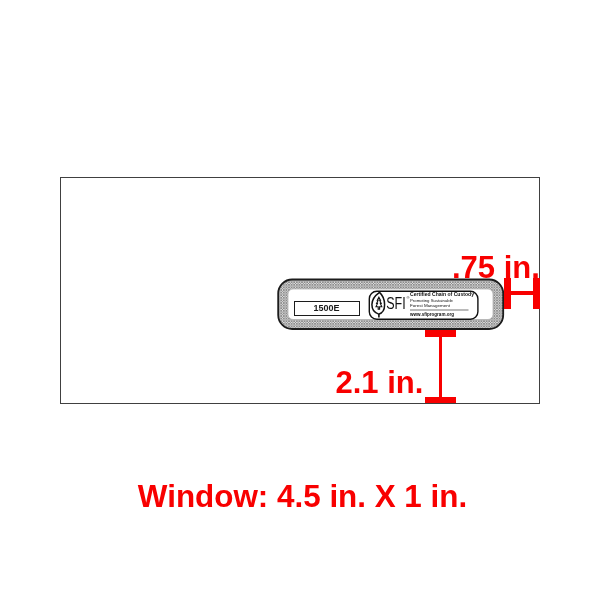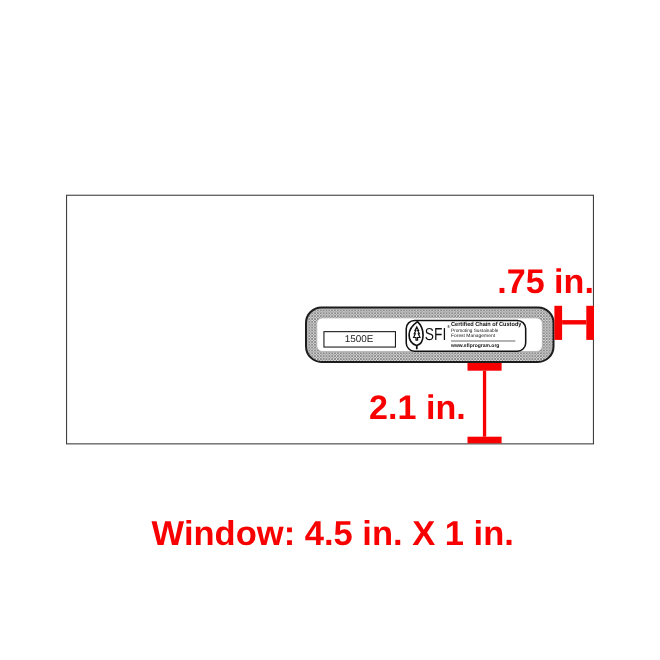--- a/index.html
+++ b/index.html
@@ -1,40 +1,40 @@
 <!DOCTYPE html>
 <html><head>
 <meta charset="utf-8">
 <style>
   html,body{margin:0;padding:0;background:#fff;}
   #page{position:relative;width:600px;height:600px;background:#fff;overflow:hidden;
         font-family:"Liberation Sans",sans-serif;}
   .abs{position:absolute;}
-  .red{color:#f80000;font-weight:bold;}
+  .red{color:#f80000;font-weight:bold;margin-top:12px;}
   .bar{position:absolute;background:#f80000;}
 </style>
 </head>
 <body>
 <div id="page">
 
   <div class="abs" style="left:60px;top:177px;width:478px;height:225px;border:1px solid #404040;"></div>
 
   <svg class="abs" style="left:276px;top:277px;" width="230" height="54" viewBox="0 0 230 54">
     <defs>
       <pattern id="hatch" width="2.6" height="2.6" patternUnits="userSpaceOnUse">
         <rect width="2.6" height="2.6" fill="#dadada"></rect>
         <path d="M0,0 L2.6,2.6 M2.6,0 L0,2.6" stroke="#8a8a8a" stroke-width="0.85"></path>
       </pattern>
     </defs>
     <rect x="2.2" y="2.5" width="225" height="49.5" rx="14" fill="url(#hatch)" stroke="#1c1c1c" stroke-width="1.8"></rect>
     <rect x="12" y="12" width="205" height="30.5" rx="5" fill="#ffffff" stroke="#ababab" stroke-width="0.7"></rect>
   </svg>
 
   <div class="abs" style="left:293.5px;top:301px;width:64px;height:12.5px;border:1.4px solid #1c1c1c;
-       background:#fff;text-align:center;font-weight:normal;font-size:9px;line-height:13.5px;color:#1a1a1a;">1500E</div>
+       background:#fff;text-align:center;font-weight:bold;font-size:9px;line-height:13.5px;color:#1a1a1a;">1500E</div>
 
   <svg class="abs" style="left:368px;top:290px;" width="112" height="31" viewBox="0 0 112 31">
     <rect x="1.3" y="1.3" width="108.6" height="28" rx="7.5" fill="#fff" stroke="#111" stroke-width="1.4"></rect>
 
     <g stroke="#111" fill="none">
       <path d="M11.5,2.4 C7.1,5.5 3.9,9.7 3.9,14.6 C3.9,19.6 6.5,22.9 10.7,24.1 C14.7,23 16.6,19.3 16.6,14.7 C16.6,10 14.6,5.2 11.5,2.4 Z" stroke-width="1.5"></path>
       <path d="M10.9,24 L10.9,27.6" stroke-width="1.6"></path>
       <path d="M10.9,7.2 L12.5,10.3 L11.7,10.3 L13.2,13.4 L12.3,13.4 L13.8,16.8 L11.6,16.8 L11.6,19.2 L10.2,19.2 L10.2,16.8 L8,16.8 L9.5,13.4 L8.6,13.4 L10.1,10.3 L9.3,10.3 Z" stroke-width="1.1"></path>
     </g>
     <text x="18.2" y="18.7" font-size="15.8" textLength="19.5" lengthAdjust="spacingAndGlyphs" font-family="Liberation Sans" fill="#111">SFI</text>

